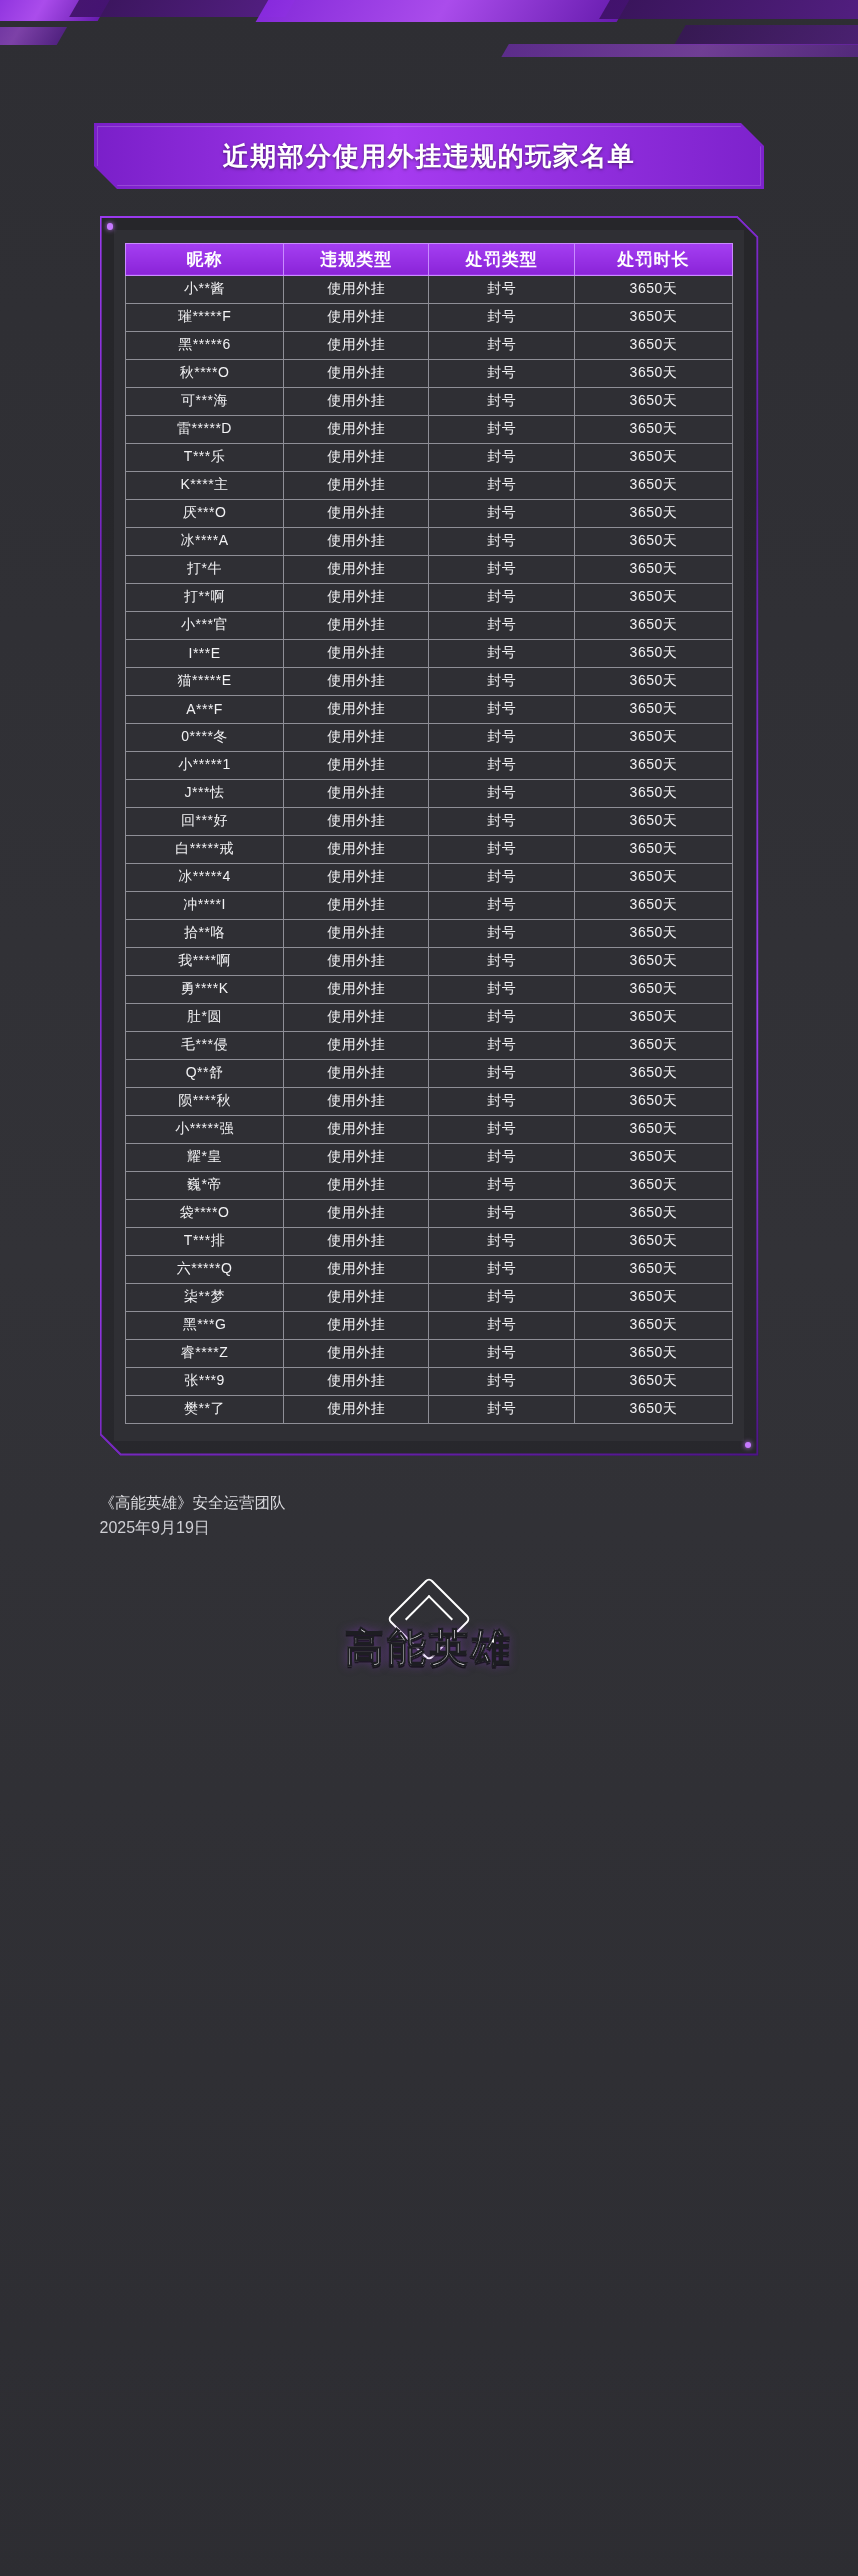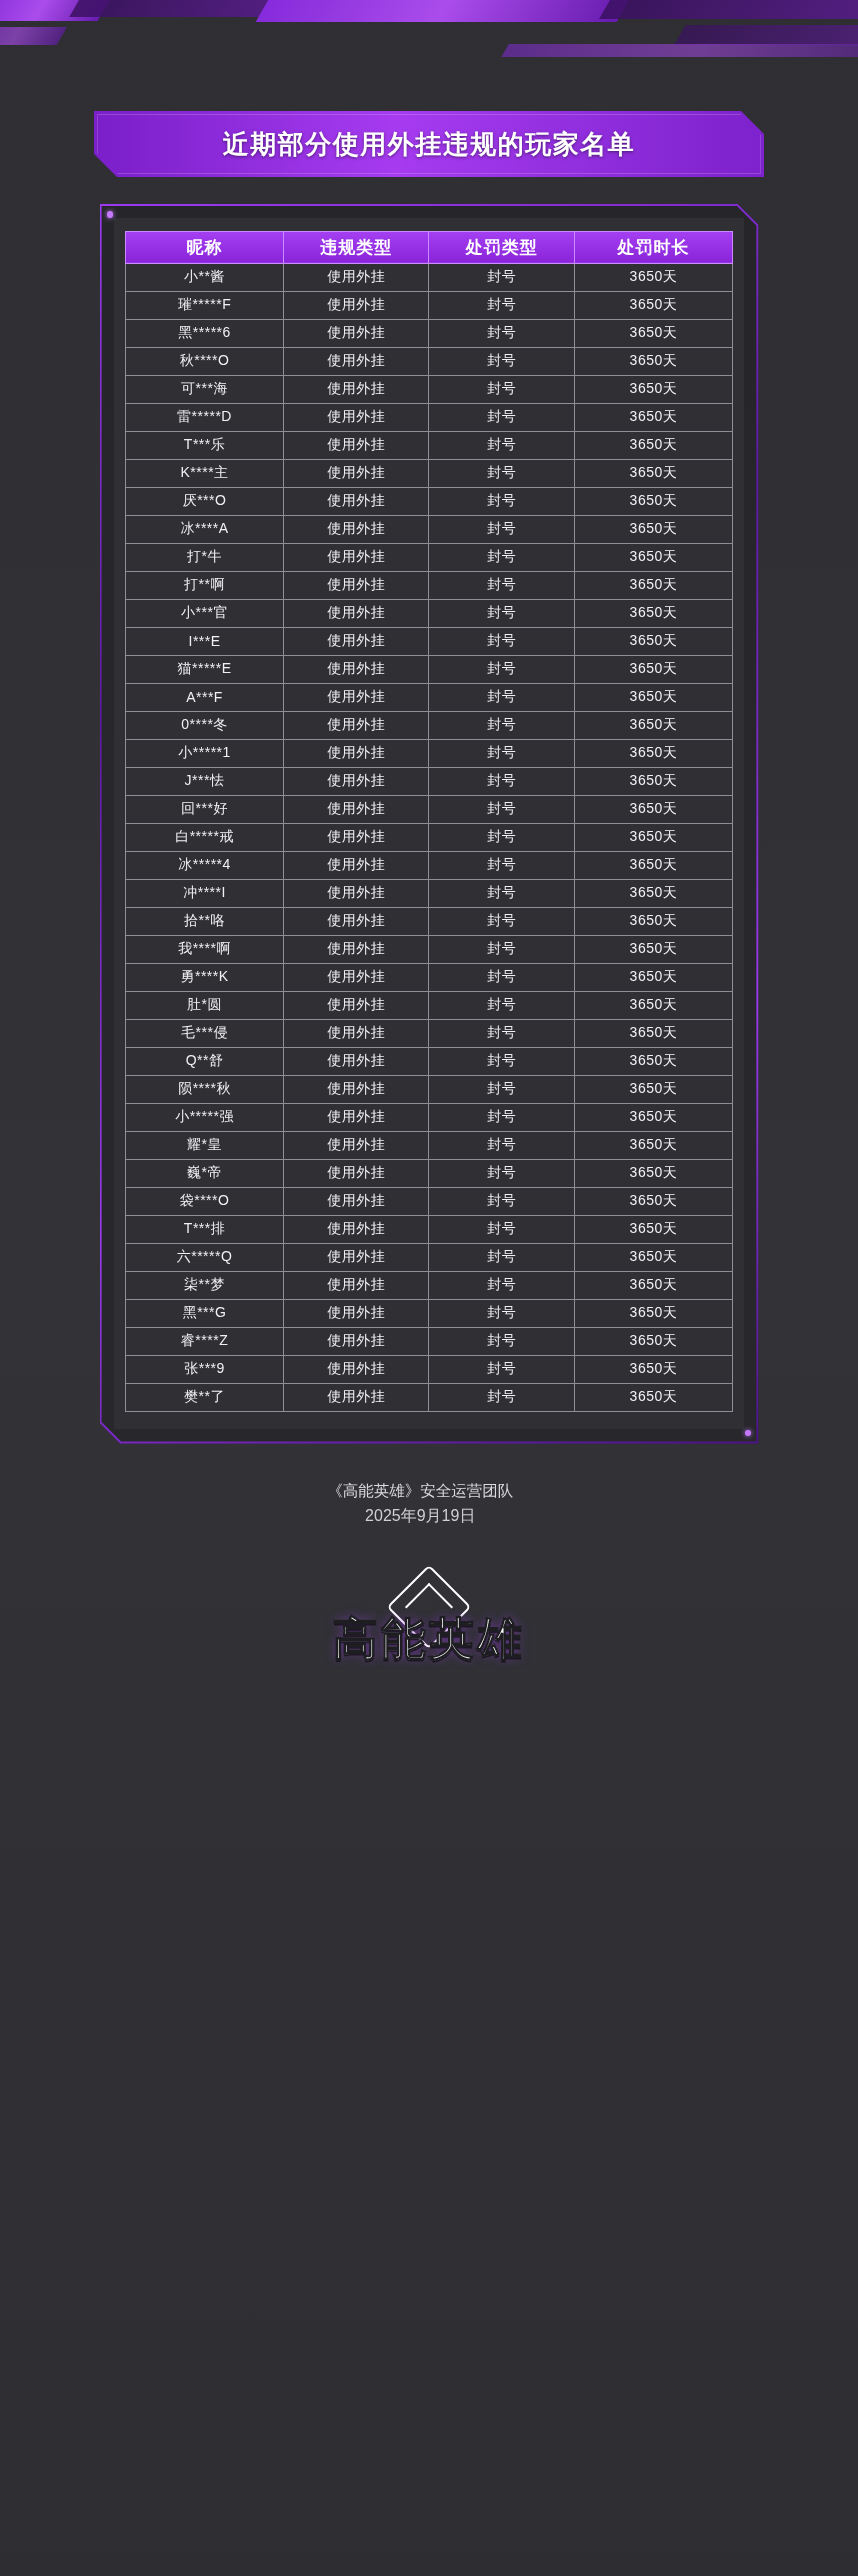--- a/index.html
+++ b/index.html
@@ -36,21 +36,21 @@
   .band .stripe.dark {
     background: linear-gradient(90deg, #3a1060 0%, #5b1d92 100%);
     opacity: 0.85;
   }
 
   
   .page {
     position: relative;
     z-index: 5;
     width: 100%;
-    padding: 0;
+    padding: 12px;
   }
 
   
   .title-wrap {
     margin: 111px auto 0 auto;
     width: 670px;
     height: 66px;
     position: relative;
   }
   .title-bg {
@@ -145,21 +145,21 @@
 
   col.c-nick { width: 26%; }
   col.c-type { width: 24%; }
   col.c-pun  { width: 24%; }
   col.c-dur  { width: 26%; }
 
   
   .sign {
     width: 659px;
     margin: 34px auto 0 auto;
-    text-align: center;
+    text-align: left;
     padding-right: 17.5px;
     color: #dcdce0;
     font-size: 15.5px;
     line-height: 25px;
   }
   .sign .line2 { font-size: 16px; color: #cfcfd4; }
 
   
   .logo-wrap {
     margin: 49px auto 0 auto;
@@ -187,21 +187,21 @@
     bottom: 11.3px;
     border-top: 2.6px solid #ffffff;
     border-left: 2.6px solid #ffffff;
   }
   .logo-text {
     position: absolute;
     left: 0;
     right: 0;
     top: 32px;
     text-align: center;
-    font-size: 45px;
+    font-size: 39px;
     font-weight: bold;
     color: #ffffff;
     letter-spacing: 3.1px;
     text-shadow: 0 2.1px 0 rgba(0,0,0,.55), 0 0 9.3px rgba(160,60,240,.5);
     -webkit-text-stroke: 1px #1d1d22;
   }
   .logo-sub {
     position: absolute;
     left: 0; right: 0;
     top: 77px;

